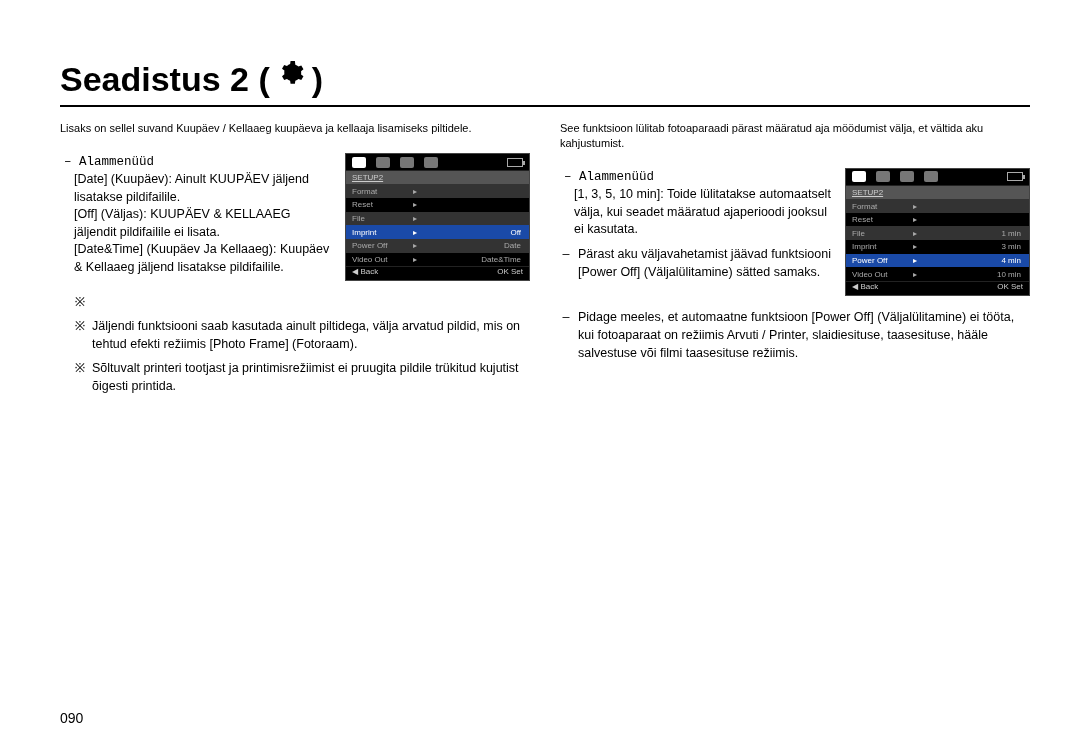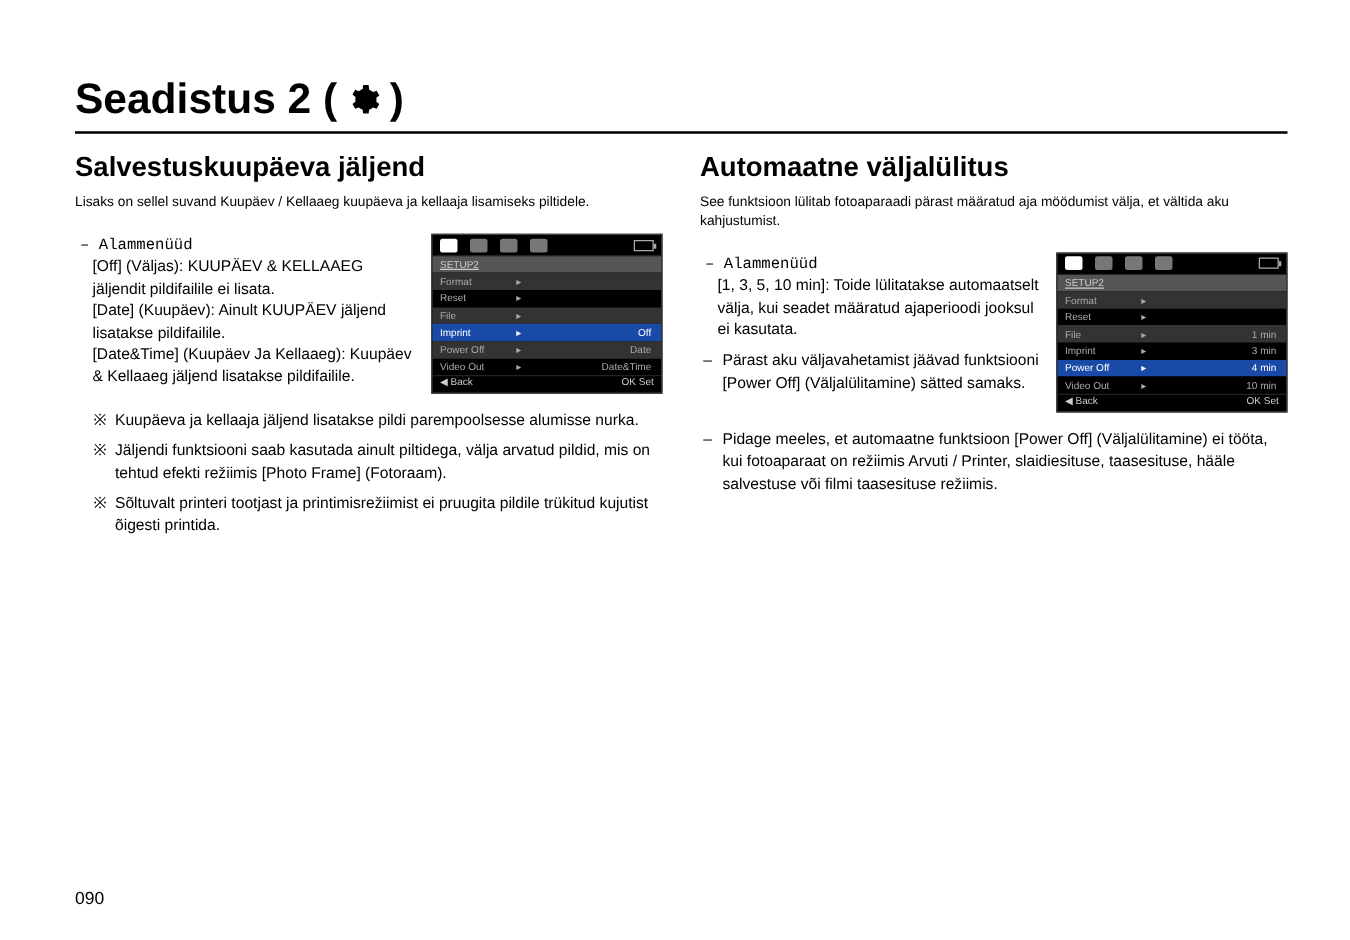--- a/index.html
+++ b/index.html
@@ -7,21 +7,21 @@
   .page {
     position: relative;
     width: 1080px;
     height: 752px;
     padding: 60px 50px 30px 60px;
   }
   .page-title {
     font-size: 34px;
     font-weight: bold;
     display: flex;
-    align-items: center;
+    align-items: flex-start;
     gap: 8px;
     border-bottom: 2px solid #000;
     padding-bottom: 6px;
     margin-bottom: 14px;
   }
   .gear { display:inline-block; width:26px; height:26px; }
   .content {
     display: flex;
     gap: 30px;
   }
@@ -96,28 +96,27 @@
     <span>Seadistus 2 (</span>
     <svg class="gear" viewBox="0 0 24 24">
       <path fill="#000" d="M12 8a4 4 0 1 0 0 8 4 4 0 0 0 0-8zm9.4 4c0-.6 0-1.1-.1-1.7l2.2-1.7-2-3.5-2.6 1a8 8 0 0 0-2.9-1.7L15.6 1h-4l-.4 2.8a8 8 0 0 0-2.9 1.7l-2.6-1-2 3.5 2.2 1.7c-.1.6-.1 1.1-.1 1.7s0 1.1.1 1.7L3.7 15l2 3.5 2.6-1a8 8 0 0 0 2.9 1.7l.4 2.8h4l.4-2.8a8 8 0 0 0 2.9-1.7l2.6 1 2-3.5-2.2-1.7c.1-.6.1-1.1.1-1.7z"></path>
     </svg>
     <span>)</span>
   </h1>
 
   <div class="content">
 
     <div class="col">
-      <h2>Salvestuskuupäeva jäljend</h2>
       <p class="intro">Lisaks on sellel suvand Kuupäev / Kellaaeg kuupäeva ja kellaaja lisamiseks piltidele.</p>
 
       <div class="sub-block">
         <div class="sub-text">
           <span class="dash">– Alammenüüd</span><br>
+          <span class="ind2">[Date] (Kuupäev): Ainult KUUPÄEV jäljend lisatakse pildifailile.</span>
           <span class="ind2">[Off] (Väljas): KUUPÄEV &amp; KELLAAEG jäljendit pildifailile ei lisata.</span>
-          <span class="ind2">[Date] (Kuupäev): Ainult KUUPÄEV jäljend lisatakse pildifailile.</span>
           <span class="ind2">[Date&amp;Time] (Kuupäev Ja Kellaaeg): Kuupäev &amp; Kellaaeg jäljend lisatakse pildifailile.</span>
         </div>
         <div class="lcd">
           <div class="lcd-top">
             <span class="ico sel"></span>
             <span class="ico"></span>
             <span class="ico"></span>
             <span class="ico"></span>
             <span class="bat"></span>
           </div>
@@ -155,35 +154,33 @@
           <div class="lcd-bot">
             <span class="l">◀ <span>Back</span></span>
             <span class="r">OK <span>Set</span></span>
           </div>
         </div>
       </div>
 
       <div class="note-list">
         <div class="note">
             <span class="mark">※</span>
-            <span>Kuupäeva ja kellaaja jäljend lisatakse pildi parempoolsesse alumisse nurka.</span>
           </div>
         <div class="note">
             <span class="mark">※</span>
             <span>Jäljendi funktsiooni saab kasutada ainult piltidega, välja arvatud pildid, mis on tehtud efekti režiimis [Photo Frame] (Fotoraam).</span>
           </div>
         <div class="note">
             <span class="mark">※</span>
             <span>Sõltuvalt printeri tootjast ja printimisrežiimist ei pruugita pildile trükitud kujutist õigesti printida.</span>
           </div>
       </div>
     </div>
 
     <div class="col">
-      <h2>Automaatne väljalülitus</h2>
       <p class="intro">See funktsioon lülitab fotoaparaadi pärast määratud aja möödumist välja, et vältida aku kahjustumist.</p>
 
       <div class="sub-block">
         <div class="sub-text">
           <span class="dash">– Alammenüüd</span><br>
           <span class="ind2">[1, 3, 5, 10 min]: Toide lülitatakse automaatselt välja, kui seadet määratud ajaperioodi jooksul ei kasutata.</span>
           <div class="note-list" style="margin-top:6px">
             <div class="note" style="padding-left:0">
                 <span class="mark">–</span>
                 <span>Pärast aku väljavahetamist jäävad funktsiooni [Power Off] (Väljalülitamine) sätted samaks.</span>

